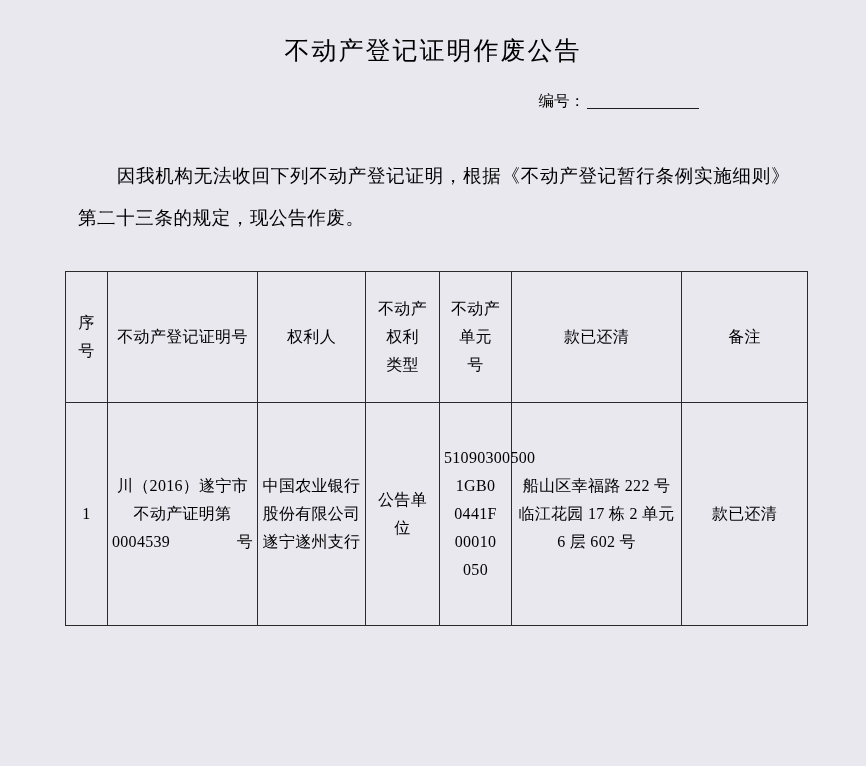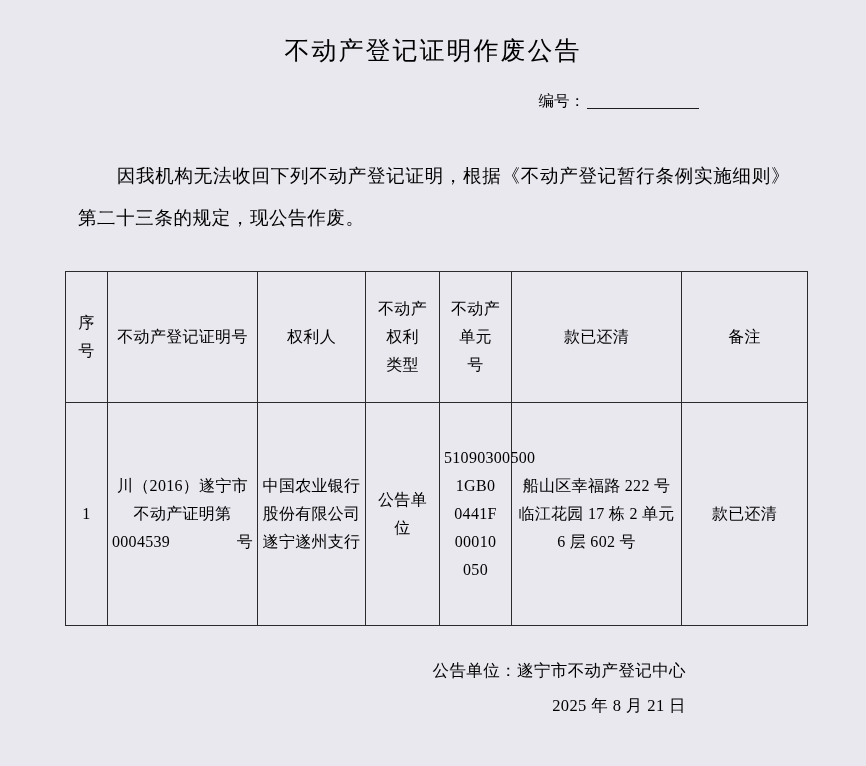--- a/index.html
+++ b/index.html
@@ -181,18 +181,14 @@
         <td class="cell-certno">川（2016）遂宁市不动产证明第0004539 号</td>
         <td class="cell-owner">中国农业银行股份有限公司遂宁遂州支行</td>
         <td class="cell-rights">公告单位</td>
         <td class="cell-unit">51090300500 1GB0 0441F 00010 050</td>
         <td class="cell-loc">船山区幸福路 222 号临江花园 17 栋 2 单元 6 层 602 号</td>
         <td>款已还清</td>
       </tr>
     </tbody>
   </table>
 
-  <div class="footer">
-    <div>公告单位：遂宁市不动产登记中心</div>
-    <div>2025 年 8 月 21 日</div>
-  </div>
 
 </div>
 
 </body></html>

